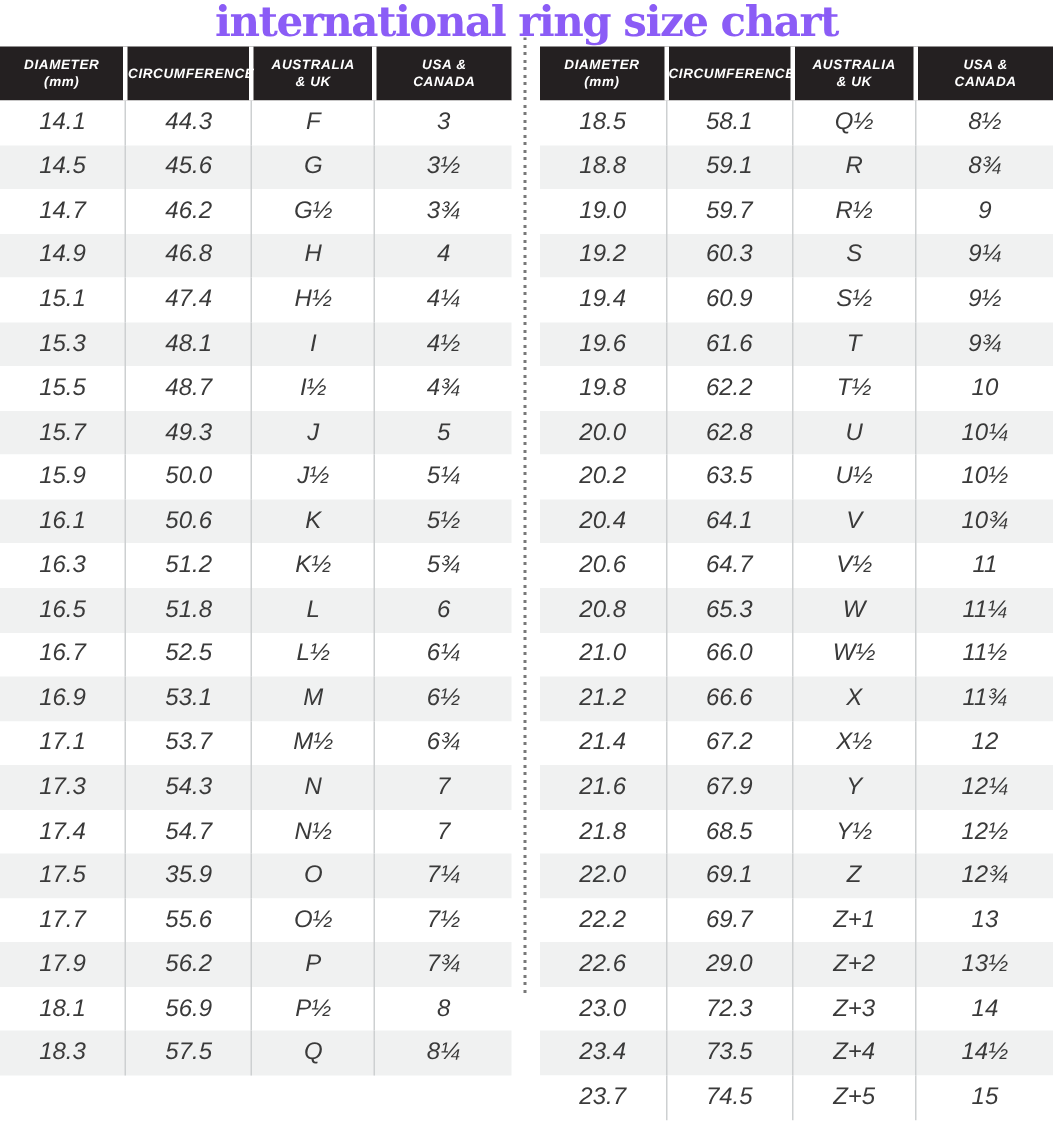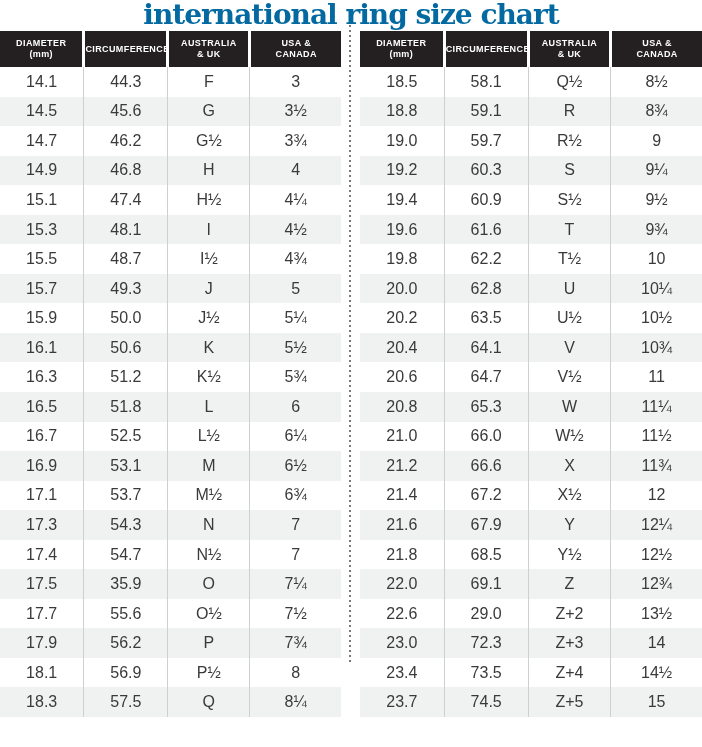--- a/index.html
+++ b/index.html
@@ -10,28 +10,29 @@
     font-family: "Liberation Sans", sans-serif;
   }
   .page-title {
     height: 31px;
     text-align: center;
     font-family: "DejaVu Serif", serif;
     font-weight: 800;
     font-size: 28px;
     line-height: 30px;
     letter-spacing: -1px;
-    color: #0369a1;
+    color: #8b5cf6;
     white-space: nowrap;
   }
   .tables-wrap {
     display: flex;
     width: 702px;
     height: 633px;
     position: relative;
+    font-style: italic;
   }
   .size-table { width: 341px; }
   .size-table.right { width: 342px; }
   .divider { width: 19px; position: relative; }
   .divider-line {
     position: absolute;
     left: 8px; top: -6px; bottom: 0;
     width: 2px;
     background: repeating-linear-gradient(
       to bottom,
@@ -372,20 +373,26 @@
           <td>Y½</td>
           <td>12½</td>
         </tr>
         <tr>
           <td>22.0</td>
           <td>69.1</td>
           <td>Z</td>
           <td>12¾</td>
         </tr>
         <tr>
+          <td>22.2</td>
+          <td>69.7</td>
+          <td>Z+1</td>
+          <td>13</td>
+        </tr>
+        <tr>
           <td>22.6</td>
           <td>29.0</td>
           <td>Z+2</td>
           <td>13½</td>
         </tr>
         <tr>
           <td>23.0</td>
           <td>72.3</td>
           <td>Z+3</td>
           <td>14</td>

